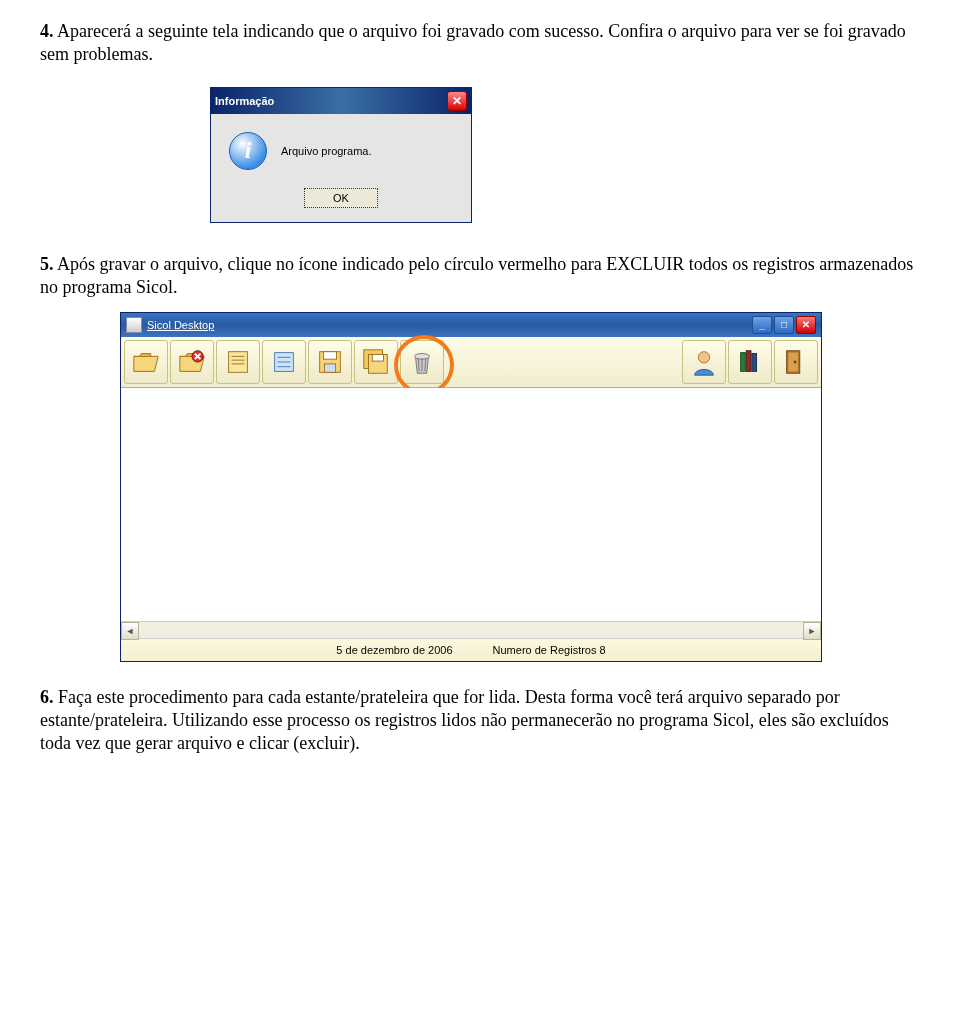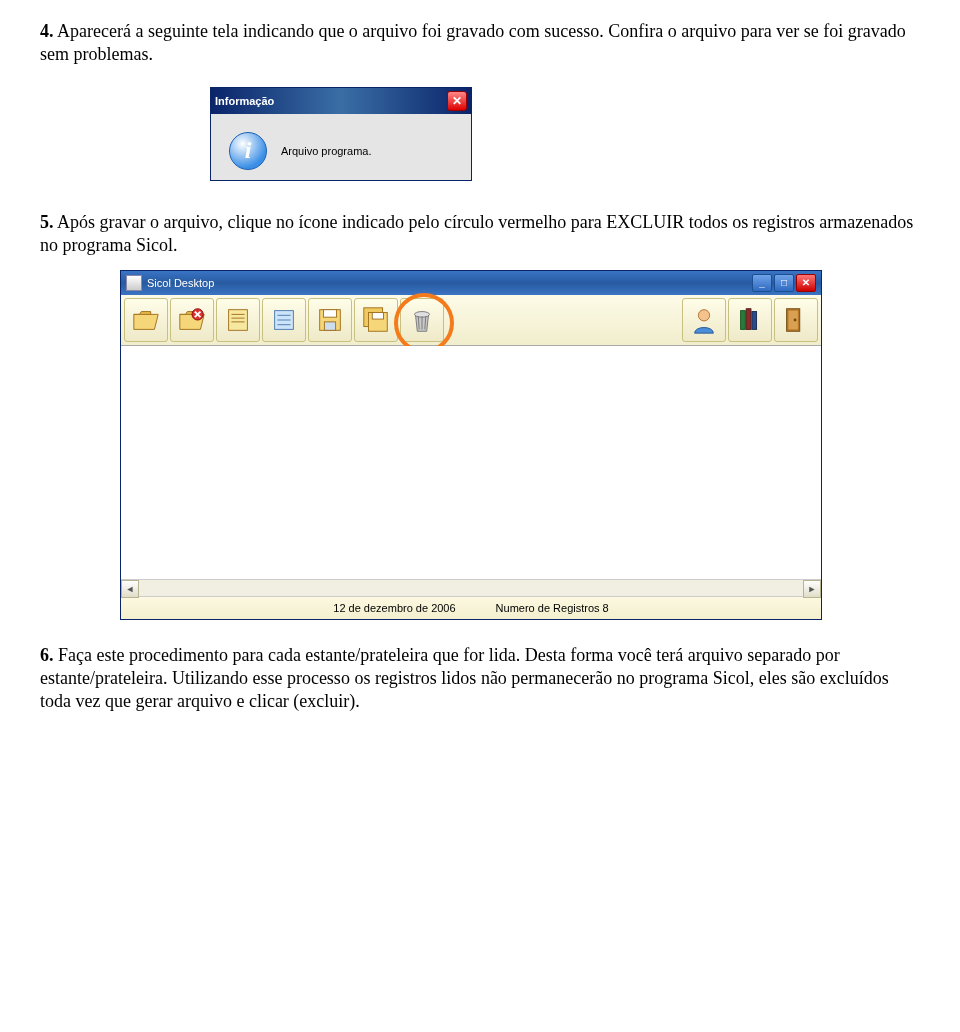--- a/index.html
+++ b/index.html
@@ -72,21 +72,21 @@
     border: 1px solid #0a246a;
     font-family: Tahoma, sans-serif;
     font-size: 11px;
   }
   .sicol-title {
     background: linear-gradient(to bottom,#3a74c4,#285aa0,#3a74c4);
     color: #fff;
     display: flex; align-items: center; justify-content: space-between;
     padding: 3px 5px;
   }
-  .sicol-title-left { display: flex; align-items: center; gap: 5px; }
+  .sicol-title-left { display: flex; align-items: center; gap: 5px; text-decoration: underline; }
   .app-icon {
     width: 14px; height: 14px;
     background: linear-gradient(#fff,#ccc);
     border: 1px solid #88a;
   }
   .win-btns { display: flex; gap: 2px; }
   .win-btn {
     width: 18px; height: 16px;
     background: linear-gradient(#6fa2e8,#2f6ac0);
     border: 1px solid #1a4f90;
@@ -171,20 +171,23 @@
 <div class="dialog-wrap">
   <div class="dialog">
     <div class="dialog-title">
       <span>Informação</span>
       <span class="dlg-close">✕</span>
     </div>
     <div class="dialog-body">
       <div class="info-icon">i</div>
       <div>Arquivo programa.</div>
     </div>
+    <div class="dialog-footer">
+      <button class="ok-btn">OK</button>
+    </div>
   </div>
 </div>
 
 <p>
   <span class="bold">5.</span><span> Após gravar o arquivo, clique no ícone indicado pelo círculo vermelho para EXCLUIR todos os registros armazenados no programa Sicol.</span>
 </p>
 
 <div class="sicol-wrap">
   <div class="sicol">
     <div class="sicol-title">
@@ -288,21 +291,21 @@
 
 
     <div class="content-area">
       <div class="scrollbar-h">
         <span class="scroll-btn">◄</span>
         <span class="scroll-btn">►</span>
       </div>
     </div>
 
     <div class="status">
-      <span>12 de dezembro de 2006</span>
+      <span>5 de dezembro de 2006</span>
       <span>Numero de Registros 8</span>
     </div>
   </div>
 </div>
 
 <p>
   <span class="bold">6.</span><span> Faça este procedimento para cada estante/prateleira que for lida. Desta forma você terá arquivo separado por estante/prateleira. Utilizando esse processo os registros lidos não permanecerão no programa Sicol, eles são excluídos toda vez que gerar arquivo e clicar (excluir).</span>
 </p>
 
 </body></html>

